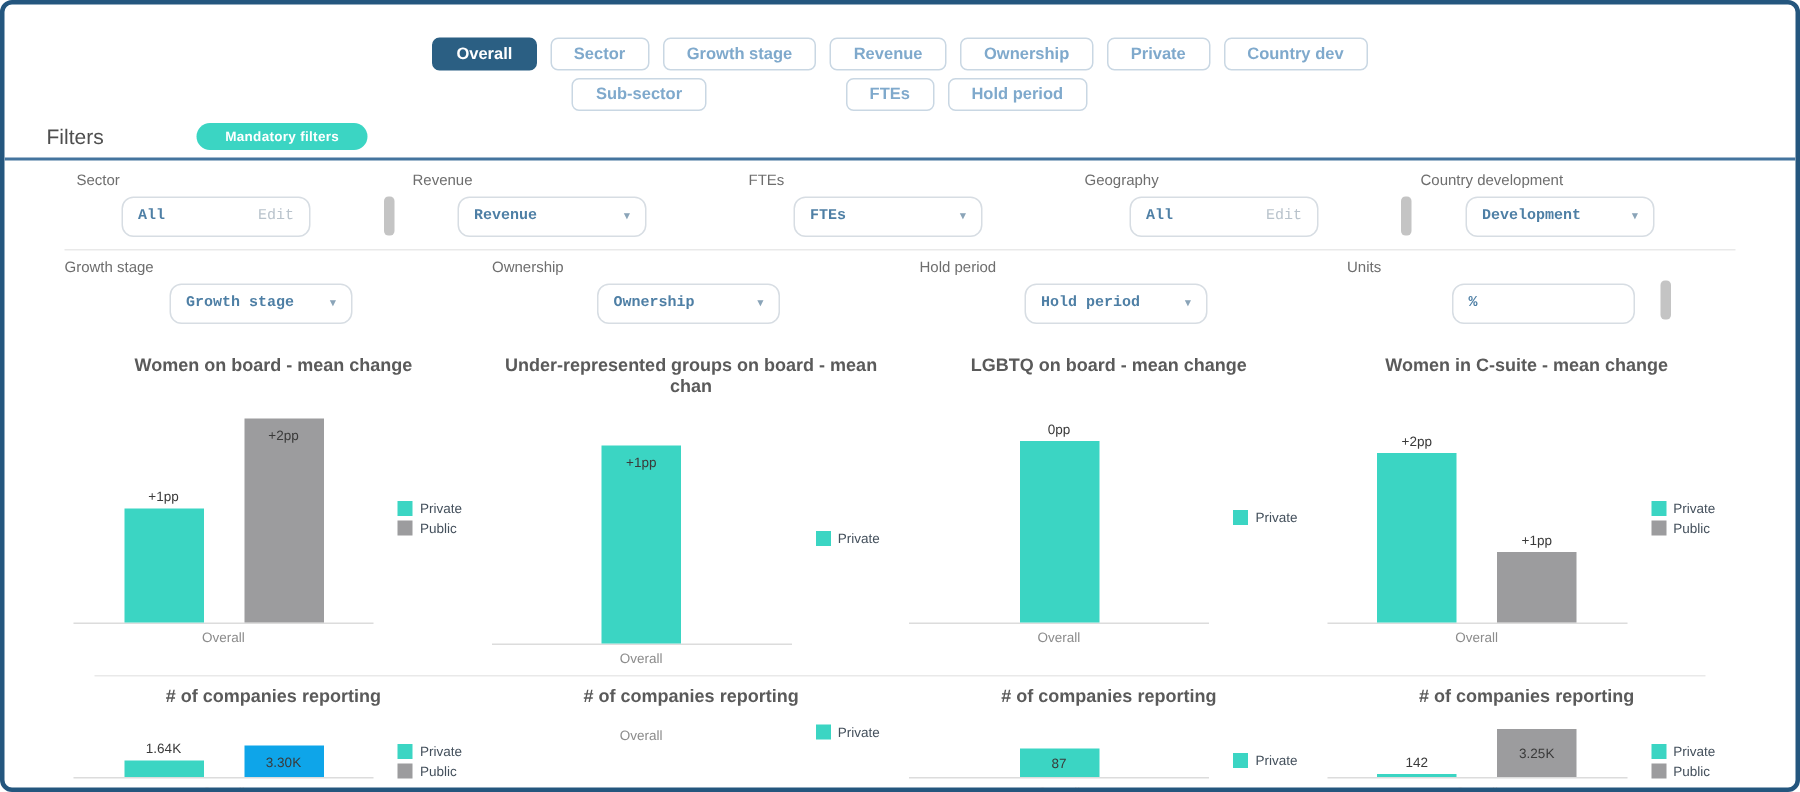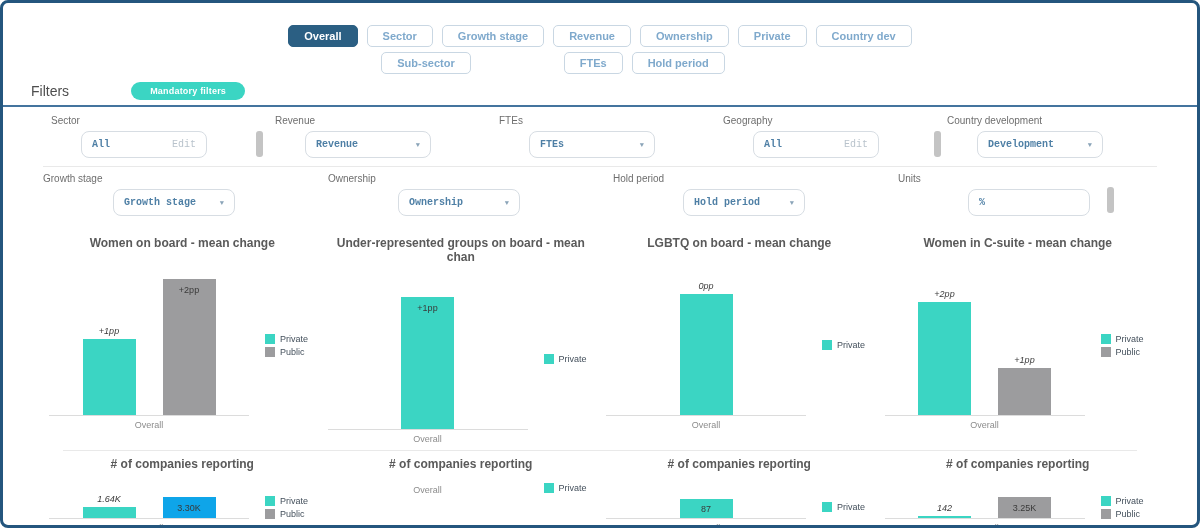--- a/index.html
+++ b/index.html
@@ -59,21 +59,21 @@
   .legend { display: flex; flex-direction: column; justify-content: center; gap: 3px; margin-left: 16px; }
   .legend-item { display: flex; align-items: center; gap: 5px; cursor: pointer; }
   .legend-swatch { width: 10px; height: 10px; display: inline-block; }
   .legend-label { font-size: 9px; color: #44505C; }
   .bar-wrap { display: flex; flex-direction: column; align-items: center; justify-content: flex-end; }
   .bar { width: 53px; display: flex; justify-content: center; }
   .row-top .bar { align-items: flex-start; }
   .row-top .bar .bar-label { margin-top: 6px; }
   .row-bottom .bar { align-items: center; }
   .bar-label { font-size: 9px; color: #3A3A3A; white-space: nowrap; }
-  .bar-label.above { margin-bottom: 3px; font-style: italic; }
+  .bar-label.above { margin-bottom: 3px; }
   .mid-divider { height: 1px; background: #E9E9E9; margin: 6px 60px 0 60px; }
   .charts.bottom { margin-top: 6px; }
 </style>
 </head>
 <body>
 
 <div class="page">
 
   <div class="tabs">
     <button class="tab active">Overall</button>
@@ -355,21 +355,21 @@
       <div class="chart row-bottom">
         <div class="chart-title"># of companies reporting</div>
         <div class="chart-body">
           <div class="plot-wrap">
             <div class="plot">
                 <div class="bar-wrap">
                   <div class="bar-label above">142</div>
                   <div class="bar" style="background: rgb(59, 213, 195); height: 2px;"></div>
                 </div>
                 <div class="bar-wrap">
-                  <div class="bar" style="background: rgb(156, 156, 158); height: 21px;">
+                  <div class="bar" style="background: rgb(156, 156, 158); height: 32px;">
                     <div class="bar-label">3.25K</div>
                   </div>
                 </div>
               </div>
             <div class="axis-label">Overall</div>
           </div>
           <div class="legend">
               <div class="legend-item">
                 <span class="legend-swatch" style="background: rgb(59, 213, 195);"></span>
                 <span class="legend-label">Private</span>

